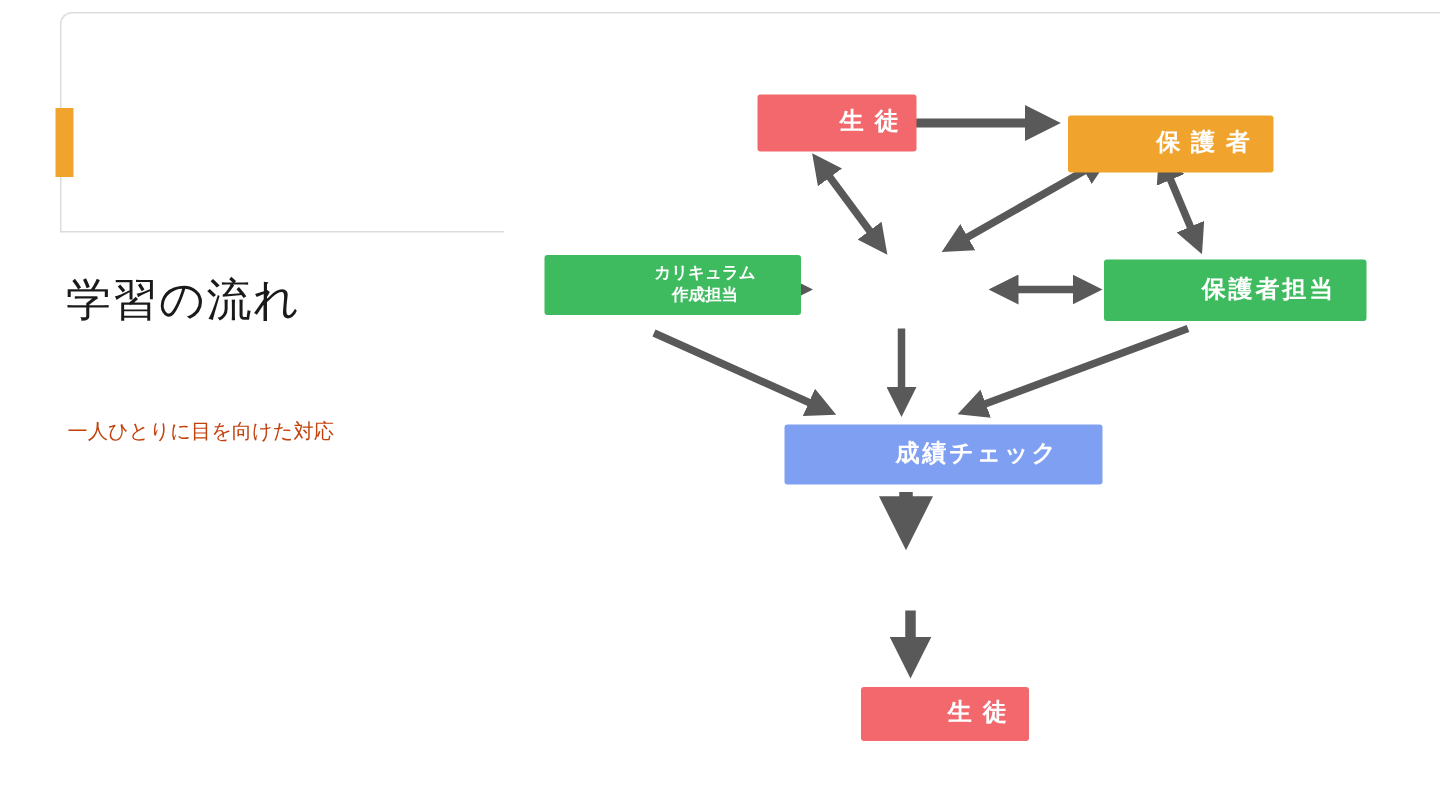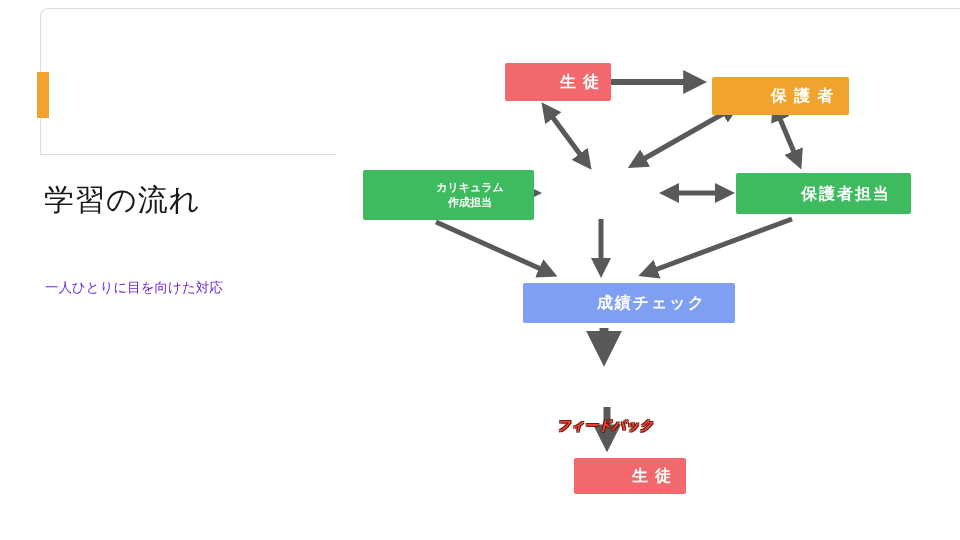--- a/index.html
+++ b/index.html
@@ -18,21 +18,21 @@
   }
   .accent-bar{
     position:absolute;left:37px;top:72px;width:12px;height:46px;
     background:var(--accent_bar,#f0a42e);
   }
   .title{
     position:absolute;left:44px;top:180px;font-size:30px;font-weight:400;
     color:#1a1a1a;letter-spacing:1px;
   }
   .subtitle{
-    position:absolute;left:45px;top:279px;font-size:13.5px;color:#6d28d9;
+    position:absolute;left:45px;top:279px;font-size:13.5px;color:#c2410c;
   }
   
   .node{
     position:absolute;display:flex;align-items:center;justify-content:center;
     color:#fff;font-weight:bold;border-radius:2px;text-align:center;
     font-size:16px;line-height:1.2;padding-left:43px;
   }
   .red{background:var(--red,#f2686c);}
   .orange{background:var(--orange,#f0a42e);}
   .green{background:var(--green,#3eba5f);}
@@ -82,34 +82,33 @@
   </svg>
 
   <div class="node red" style="left:505px;top:63px;width:63px;height:38px">
     <span class="ls-wide">生徒</span>
   </div>
 
   <div class="node orange" style="left:712px;top:77px;width:94px;height:38px">
     <span class="ls-wide">保護者</span>
   </div>
 
-  <div class="node green node-curriculum" style="left:363px;top:170px;width:128px;height:50px">
+  <div class="node green node-curriculum" style="left:363px;top:170px;width:128px;height:40px">
     <span>カリキュラム
 作成担当</span>
   </div>
 
 
   <div class="node green" style="left:736px;top:173px;width:132px;height:41px">
     <span class="ls-med">保護者担当</span>
   </div>
 
   <div class="node blue" style="left:523px;top:283px;width:169px;height:40px">
     <span class="ls-med">成績チェック</span>
   </div>
 
 
-  <div class="feedback">フィードバック</div>
 
   <div class="node red" style="left:574px;top:458px;width:69px;height:36px">
     <span class="ls-wide">生徒</span>
   </div>
 
 </div>
 
 </body></html>

